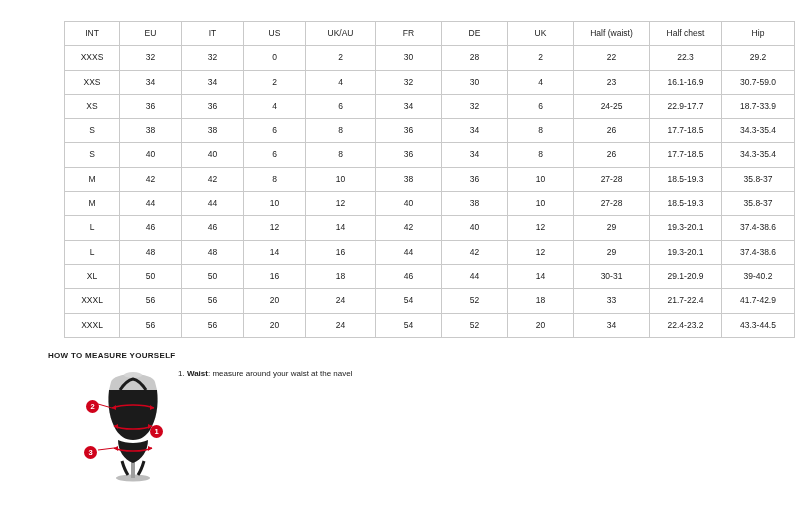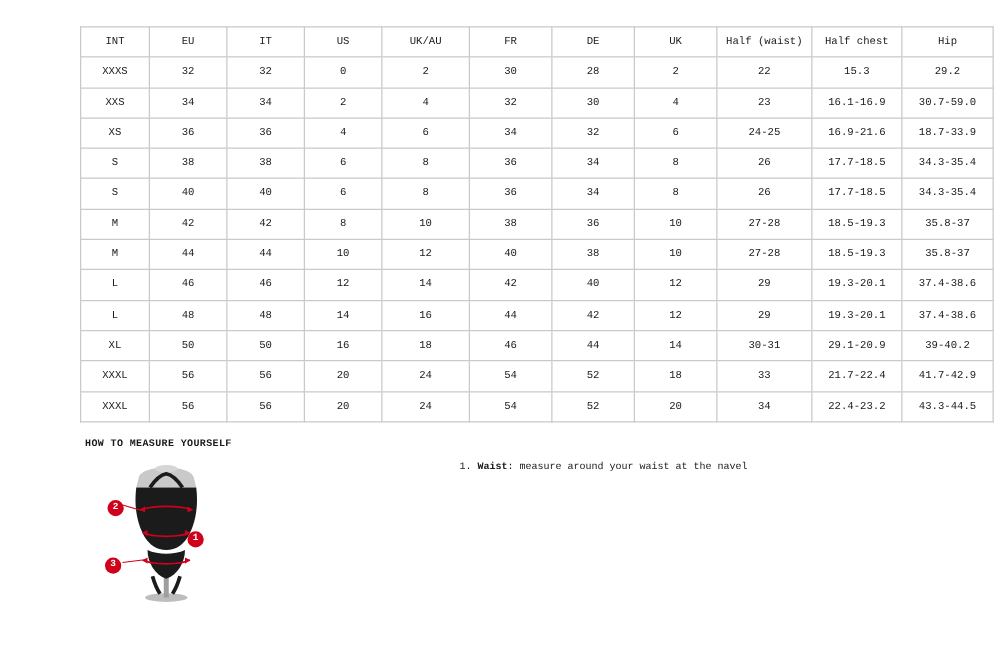--- a/index.html
+++ b/index.html
@@ -13,21 +13,20 @@
     font-family: "Liberation Sans", sans-serif;
     color: #1a1a1a;
     position: relative;
     overflow: hidden;
   }
   .page {
     position: relative;
     width: 798px;
     height: 498px;
     box-sizing: border-box;
-    font-family: Liberation Mono, monospace;
   }
   table.size-table {
     position: absolute;
     left: 64px;
     top: 21px;
     width: 670px;
     border-collapse: collapse;
     table-layout: fixed;
   }
   table.size-table th,
@@ -53,42 +52,41 @@
   col.c4 { width: 70px; }
   col.c5 { width: 66px; }
   col.c6 { width: 66px; }
   col.c7 { width: 66px; }
   col.c8 { width: 76px; }
   col.c9 { width: 72px; }
   col.c10 { width: 73px; }
 
   .measure-title {
     position: absolute;
-    left: 68px;
+    left: 48px;
     top: 351px;
     font-size: 8px;
     font-weight: bold;
     letter-spacing: 0.3px;
     color: #1a1a1a;
   }
 
   .figure-wrap {
     position: absolute;
     left: 78px;
     top: 368px;
     width: 110px;
     height: 115px;
   }
 
   .notes {
     position: absolute;
     left: 178px;
     top: 369px;
     width: 420px;
-    text-align: right;
   }
   .note {
     font-size: 8px;
     line-height: 1.2;
     color: #1a1a1a;
     margin-bottom: 14px;
     white-space: nowrap;
   }
   .note b { font-weight: bold; }
 
@@ -146,21 +144,21 @@
         <tr>
           <td>XXXS</td>
           <td>32</td>
           <td>32</td>
           <td>0</td>
           <td>2</td>
           <td>30</td>
           <td>28</td>
           <td>2</td>
           <td>22</td>
-          <td>15.3</td>
+          <td>22.3</td>
           <td>29.2</td>
         </tr>
         <tr>
           <td>XXS</td>
           <td>34</td>
           <td>34</td>
           <td>2</td>
           <td>4</td>
           <td>32</td>
           <td>30</td>
@@ -172,21 +170,21 @@
         <tr>
           <td>XS</td>
           <td>36</td>
           <td>36</td>
           <td>4</td>
           <td>6</td>
           <td>34</td>
           <td>32</td>
           <td>6</td>
           <td>24-25</td>
-          <td>16.9-21.6</td>
+          <td>22.9-17.7</td>
           <td>18.7-33.9</td>
         </tr>
         <tr>
           <td>S</td>
           <td>38</td>
           <td>38</td>
           <td>6</td>
           <td>8</td>
           <td>36</td>
           <td>34</td>

